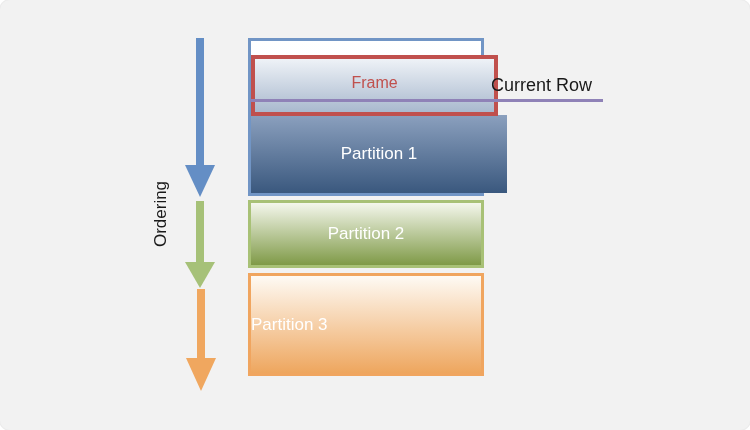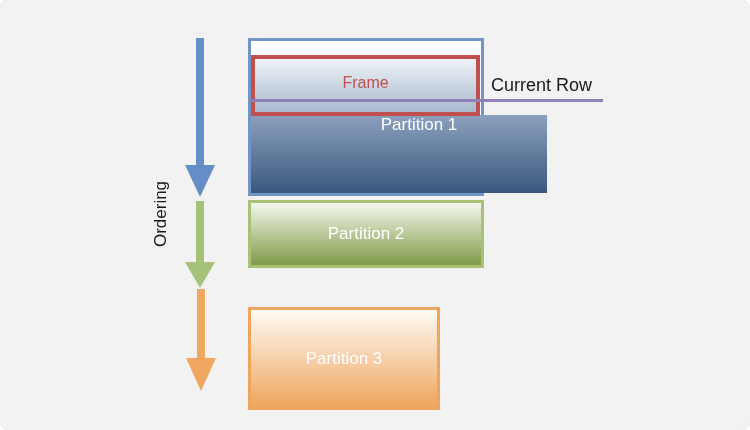--- a/index.html
+++ b/index.html
@@ -57,21 +57,21 @@
     height: 158px;
     box-sizing: border-box;
     border: 3px solid var(--window-border);
     background: linear-gradient(180deg, #ffffff 0%, #f3f7fb 100%);
   }
   
   .frame-box {
     position: absolute;
     left: 251px;
     top: 55px;
-    width: 229px;
+    width: 247px;
     height: 61px;
     box-sizing: border-box;
     border: 4px solid var(--frame-border);
     background: linear-gradient(180deg, var(--frame-fill-top) 0%, var(--frame-fill-bottom) 100%);
     display: flex;
     align-items: center;
     justify-content: center;
   }
   .frame-label {
     font-size: 16px;
@@ -80,50 +80,49 @@
   }
   
   .partition-1 {
     position: absolute;
     left: 251px;
     top: 115px;
     width: 256px;
     height: 78px;
     background: linear-gradient(180deg, var(--p1-top) 0%, var(--p1-bottom) 100%);
     display: flex;
-    align-items: flex-start;
+    align-items: center;
     justify-content: center;
-    padding-left: 40px;
   }
   
   .partition-2 {
     position: absolute;
     left: 248px;
     top: 200px;
     width: 236px;
     height: 68px;
     box-sizing: border-box;
     border: 3px solid var(--p2-border);
     background: linear-gradient(180deg, var(--p2-top) 0%, var(--p2-bottom) 100%);
     display: flex;
     align-items: center;
     justify-content: center;
   }
   .partition-3 {
     position: absolute;
     left: 248px;
-    top: 307px;
-    width: 192px;
+    top: 273px;
+    width: 236px;
     height: 103px;
     box-sizing: border-box;
     border: 3px solid var(--p3-border);
     background: linear-gradient(180deg, var(--p3-top) 0%, var(--p3-bottom) 100%);
     display: flex;
     align-items: center;
-    justify-content: center;
+    justify-content: flex-start;
   }
   .partition-label {
     font-size: 17px;
     color: #ffffff;
   }
   
   .current-row-line {
     position: absolute;
     left: 250px;
     top: 99px;

